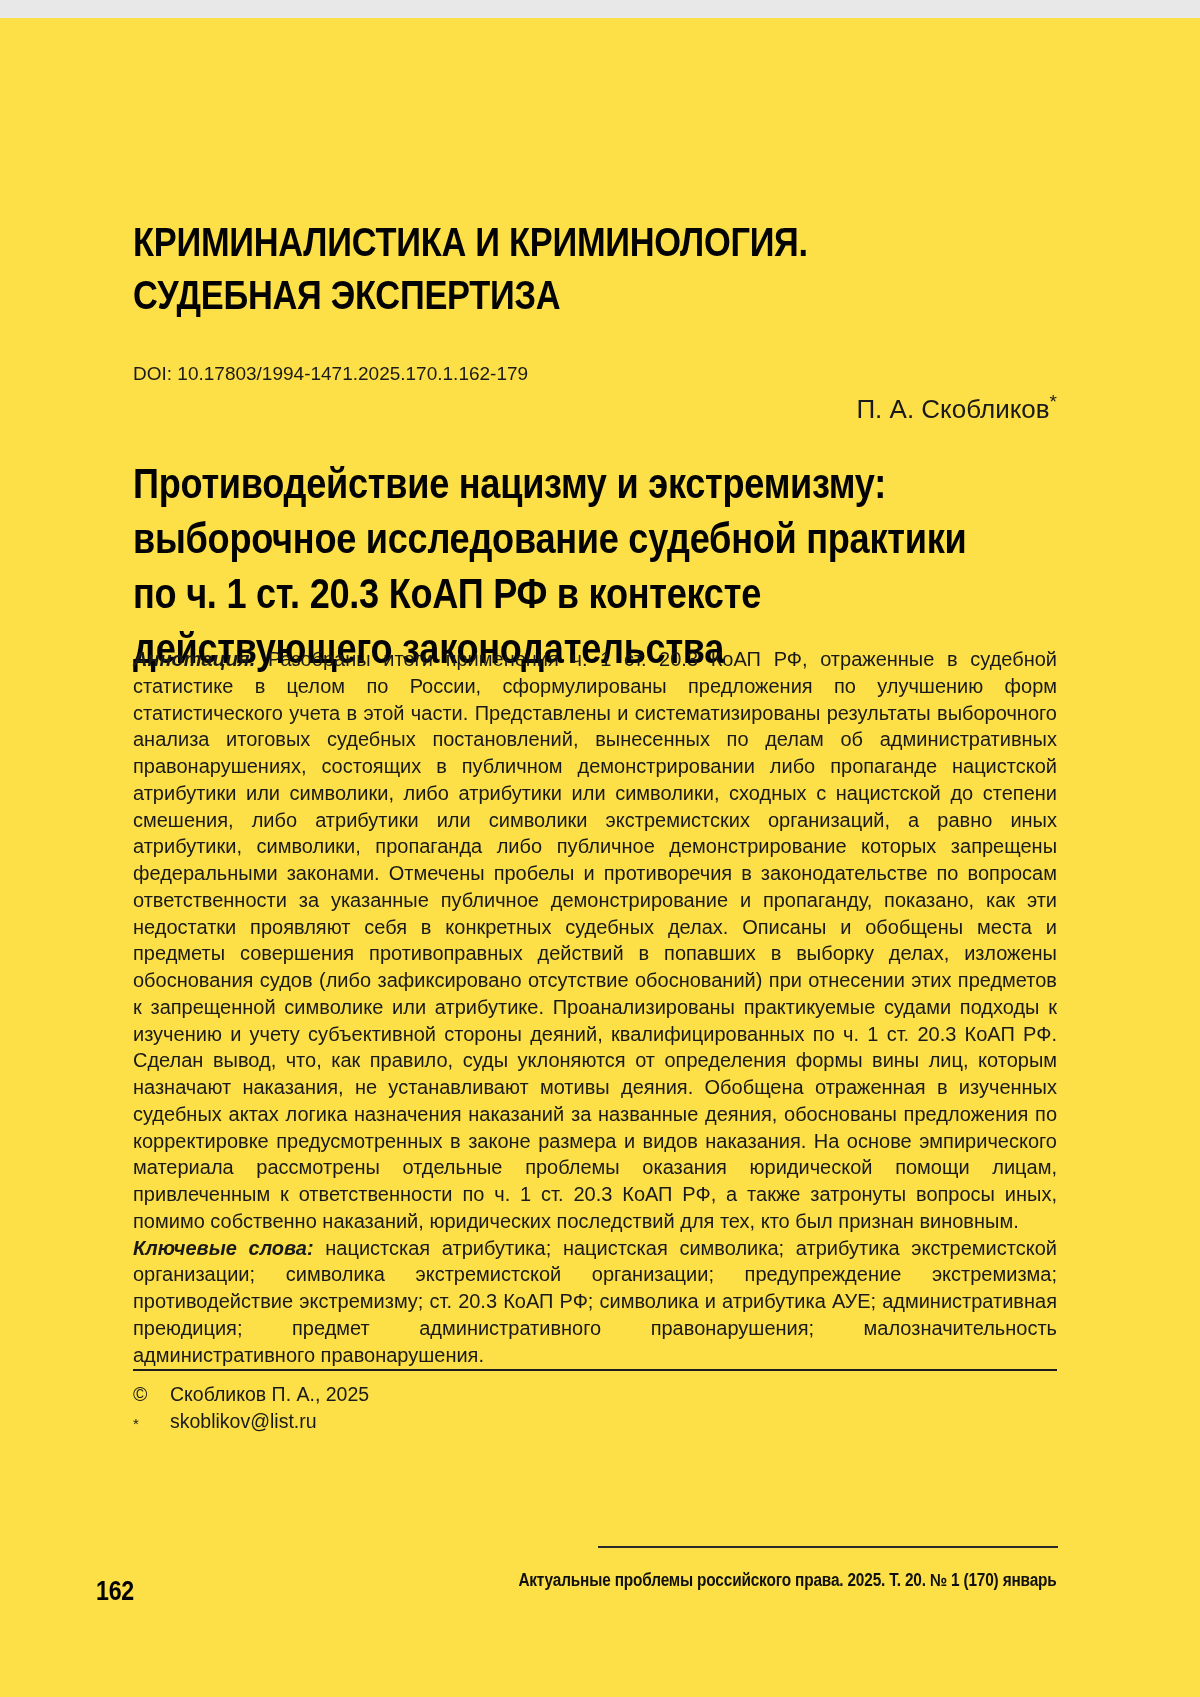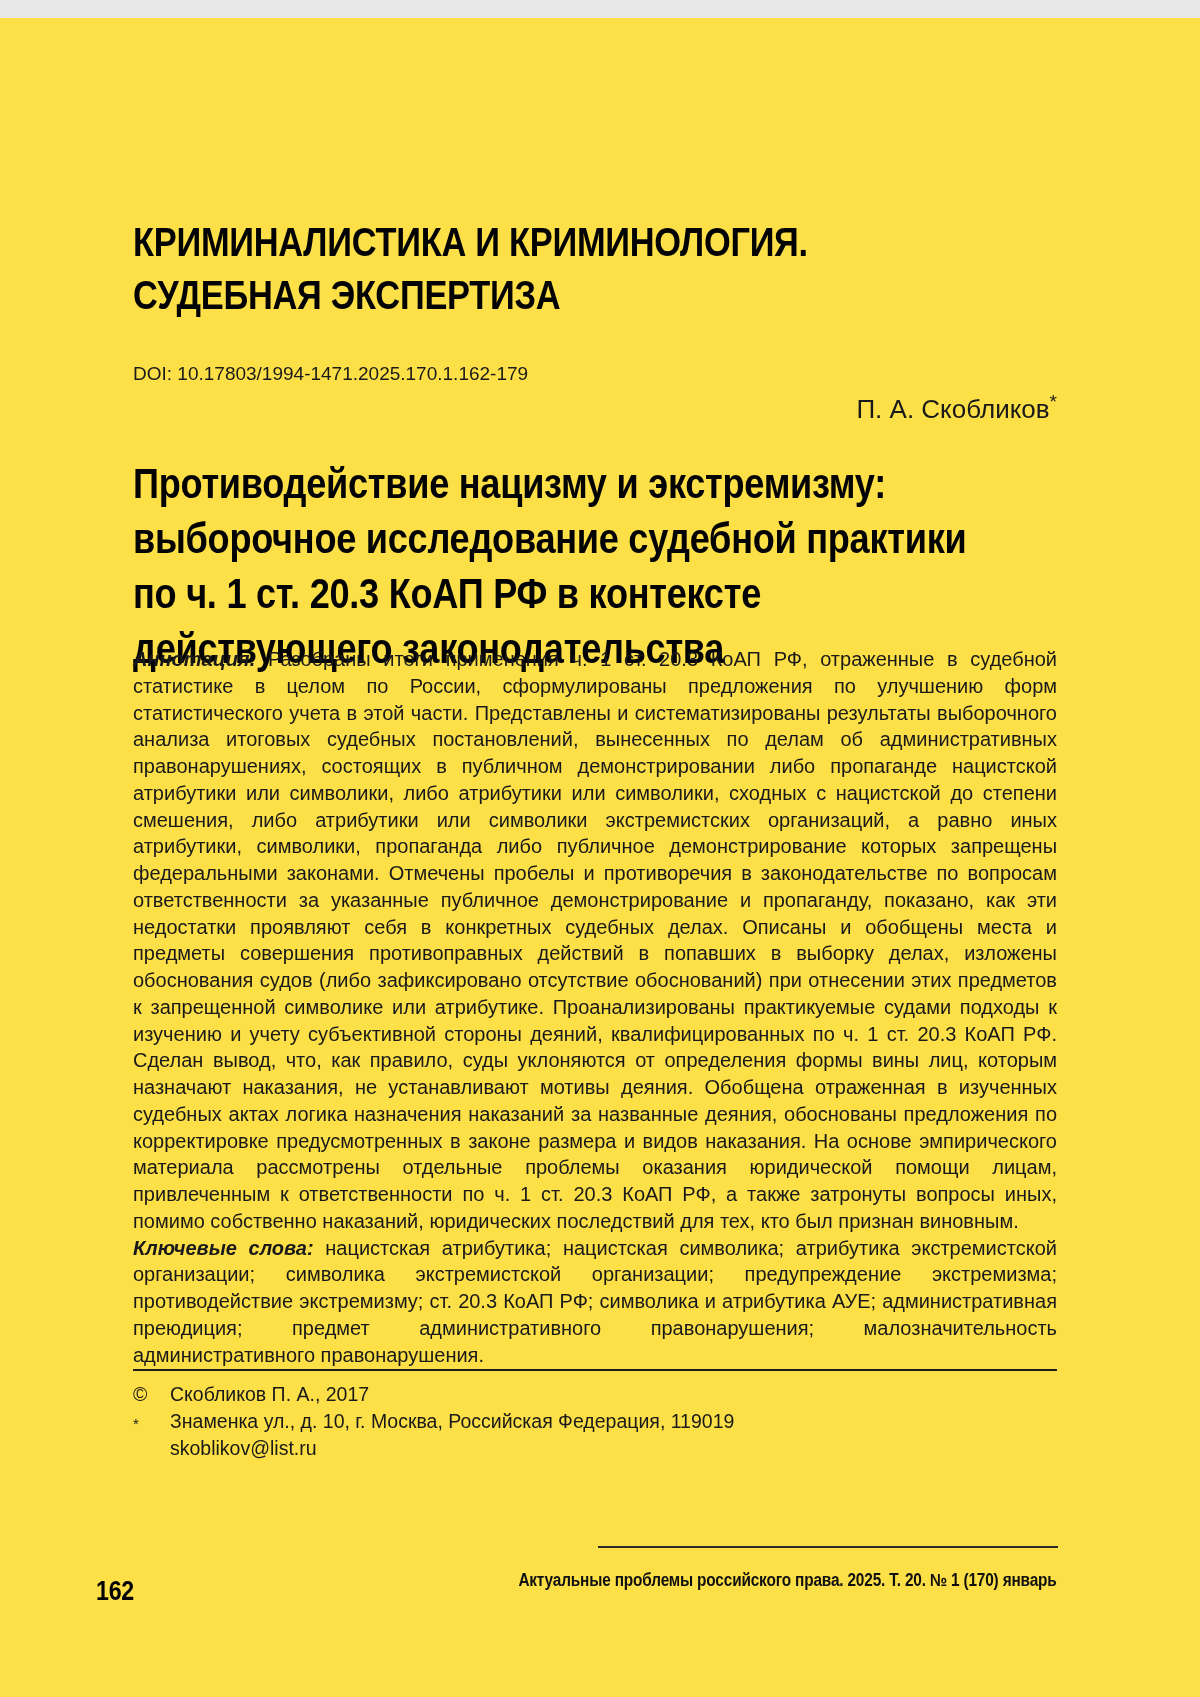--- a/index.html
+++ b/index.html
@@ -149,26 +149,25 @@
   <div class="abs content-left body-block">
     <div><span class="lead-label">Аннотация.</span> <span>Разобраны итоги применения ч. 1 ст. 20.3 КоАП РФ, отраженные в судебной статистике в целом по России, сформулированы предложения по улучшению форм статистического учета в этой части. Представлены и систематизированы результаты выборочного анализа итоговых судебных постановлений, вынесенных по делам об административных правонарушениях, состоящих в публичном демонстрировании либо пропаганде нацистской атрибутики или символики, либо атрибутики или символики, сходных с нацистской до степени смешения, либо атрибутики или символики экстремистских организаций, а равно иных атрибутики, символики, пропаганда либо публичное демонстрирование которых запрещены федеральными законами. Отмечены пробелы и противоречия в законодательстве по вопросам ответственности за указанные публичное демонстрирование и пропаганду, показано, как эти недостатки проявляют себя в конкретных судебных делах. Описаны и обобщены места и предметы совершения противоправных действий в попавших в выборку делах, изложены обоснования судов (либо зафиксировано отсутствие обоснований) при отнесении этих предметов к запрещенной символике или атрибутике. Проанализированы практикуемые судами подходы к изучению и учету субъективной стороны деяний, квалифицированных по ч. 1 ст. 20.3 КоАП РФ. Сделан вывод, что, как правило, суды уклоняются от определения формы вины лиц, которым назначают наказания, не устанавливают мотивы деяния. Обобщена отраженная в изученных судебных актах логика назначения наказаний за названные деяния, обоснованы предложения по корректировке предусмотренных в законе размера и видов наказания. На основе эмпирического материала рассмотрены отдельные проблемы оказания юридической помощи лицам, привлеченным к ответственности по ч. 1 ст. 20.3 КоАП РФ, а также затронуты вопросы иных, помимо собственно наказаний, юридических последствий для тех, кто был признан виновным.</span></div>
     <div><span class="lead-label">Ключевые слова:</span> <span>нацистская атрибутика; нацистская символика; атрибутика экстремистской организации; символика экстремистской организации; предупреждение экстремизма; противодействие экстремизму; ст. 20.3 КоАП РФ; символика и атрибутика АУЕ; административная преюдиция; предмет административного правонарушения; малозначительность административного правонарушения.</span></div>
   </div>
 
   <div class="abs content-left divider-rule"></div>
 
   <div class="abs content-left footnote-block">
     <div class="fn-row">
       <div class="fn-marker">©</div>
-      <div class="fn-body">Скобликов П. А., 2017</div>
+      <div class="fn-body">Скобликов П. А., 2025</div>
     </div>
     <div class="fn-row">
       <div class="fn-marker star">*</div>
       <div class="fn-body">
-        <div>Знаменка ул., д. 10, г. Москва, Российская Федерация, 119019</div>
         <div>skoblikov@list.ru</div>
       </div>
     </div>
   </div>
 
   <div class="abs footer-rule"></div>
 
   <div class="abs journal-ref">Актуальные проблемы российского права. 2025. Т. 20. № 1 (170) январь</div>
 
   <div class="abs page-number condensed">162</div>

